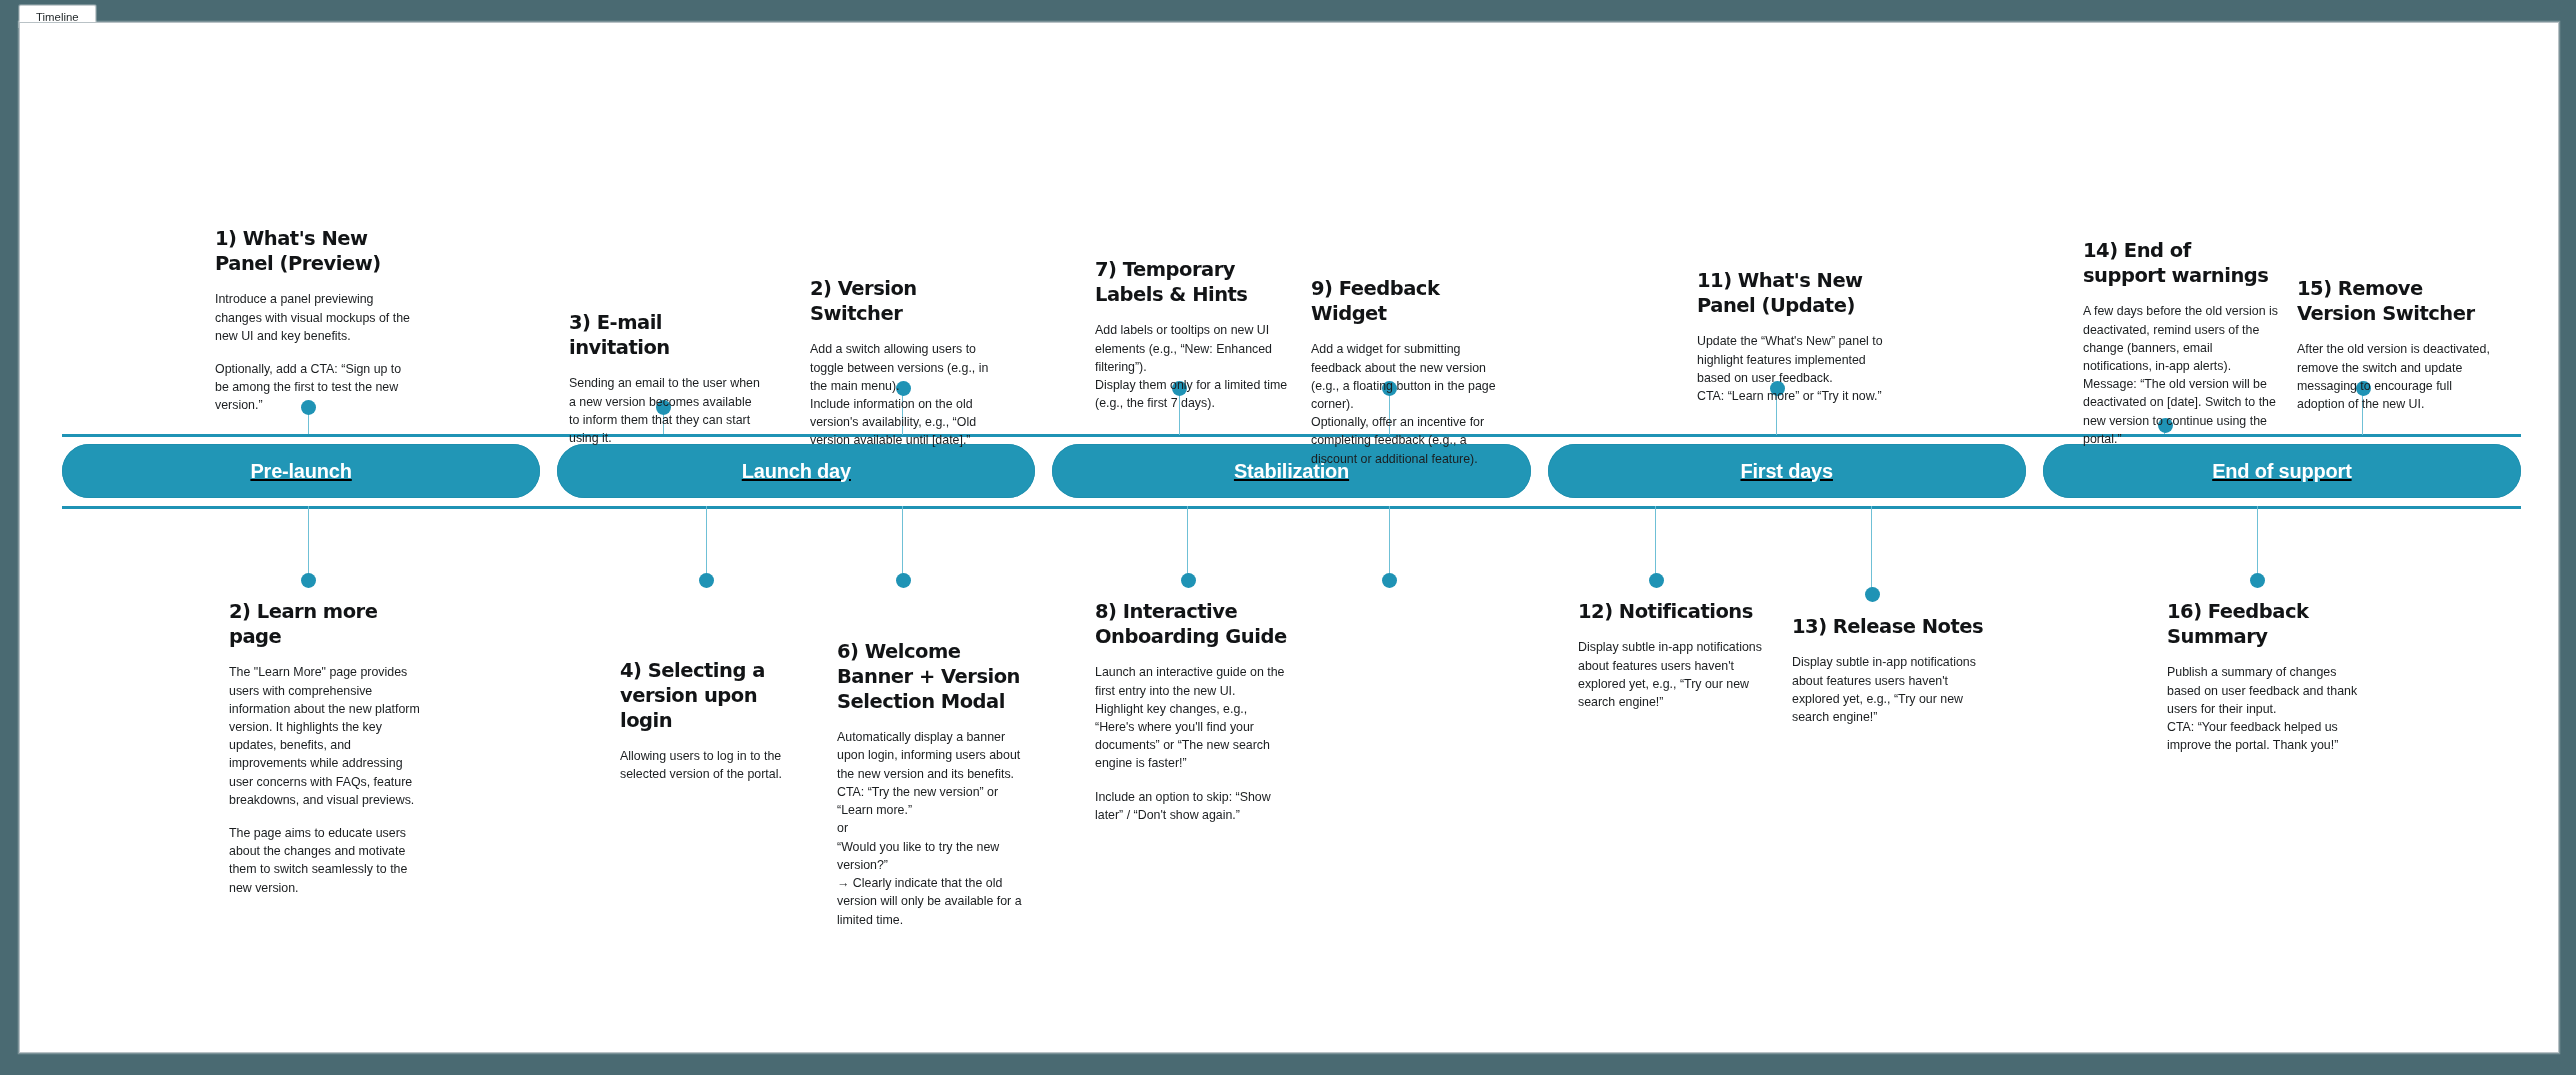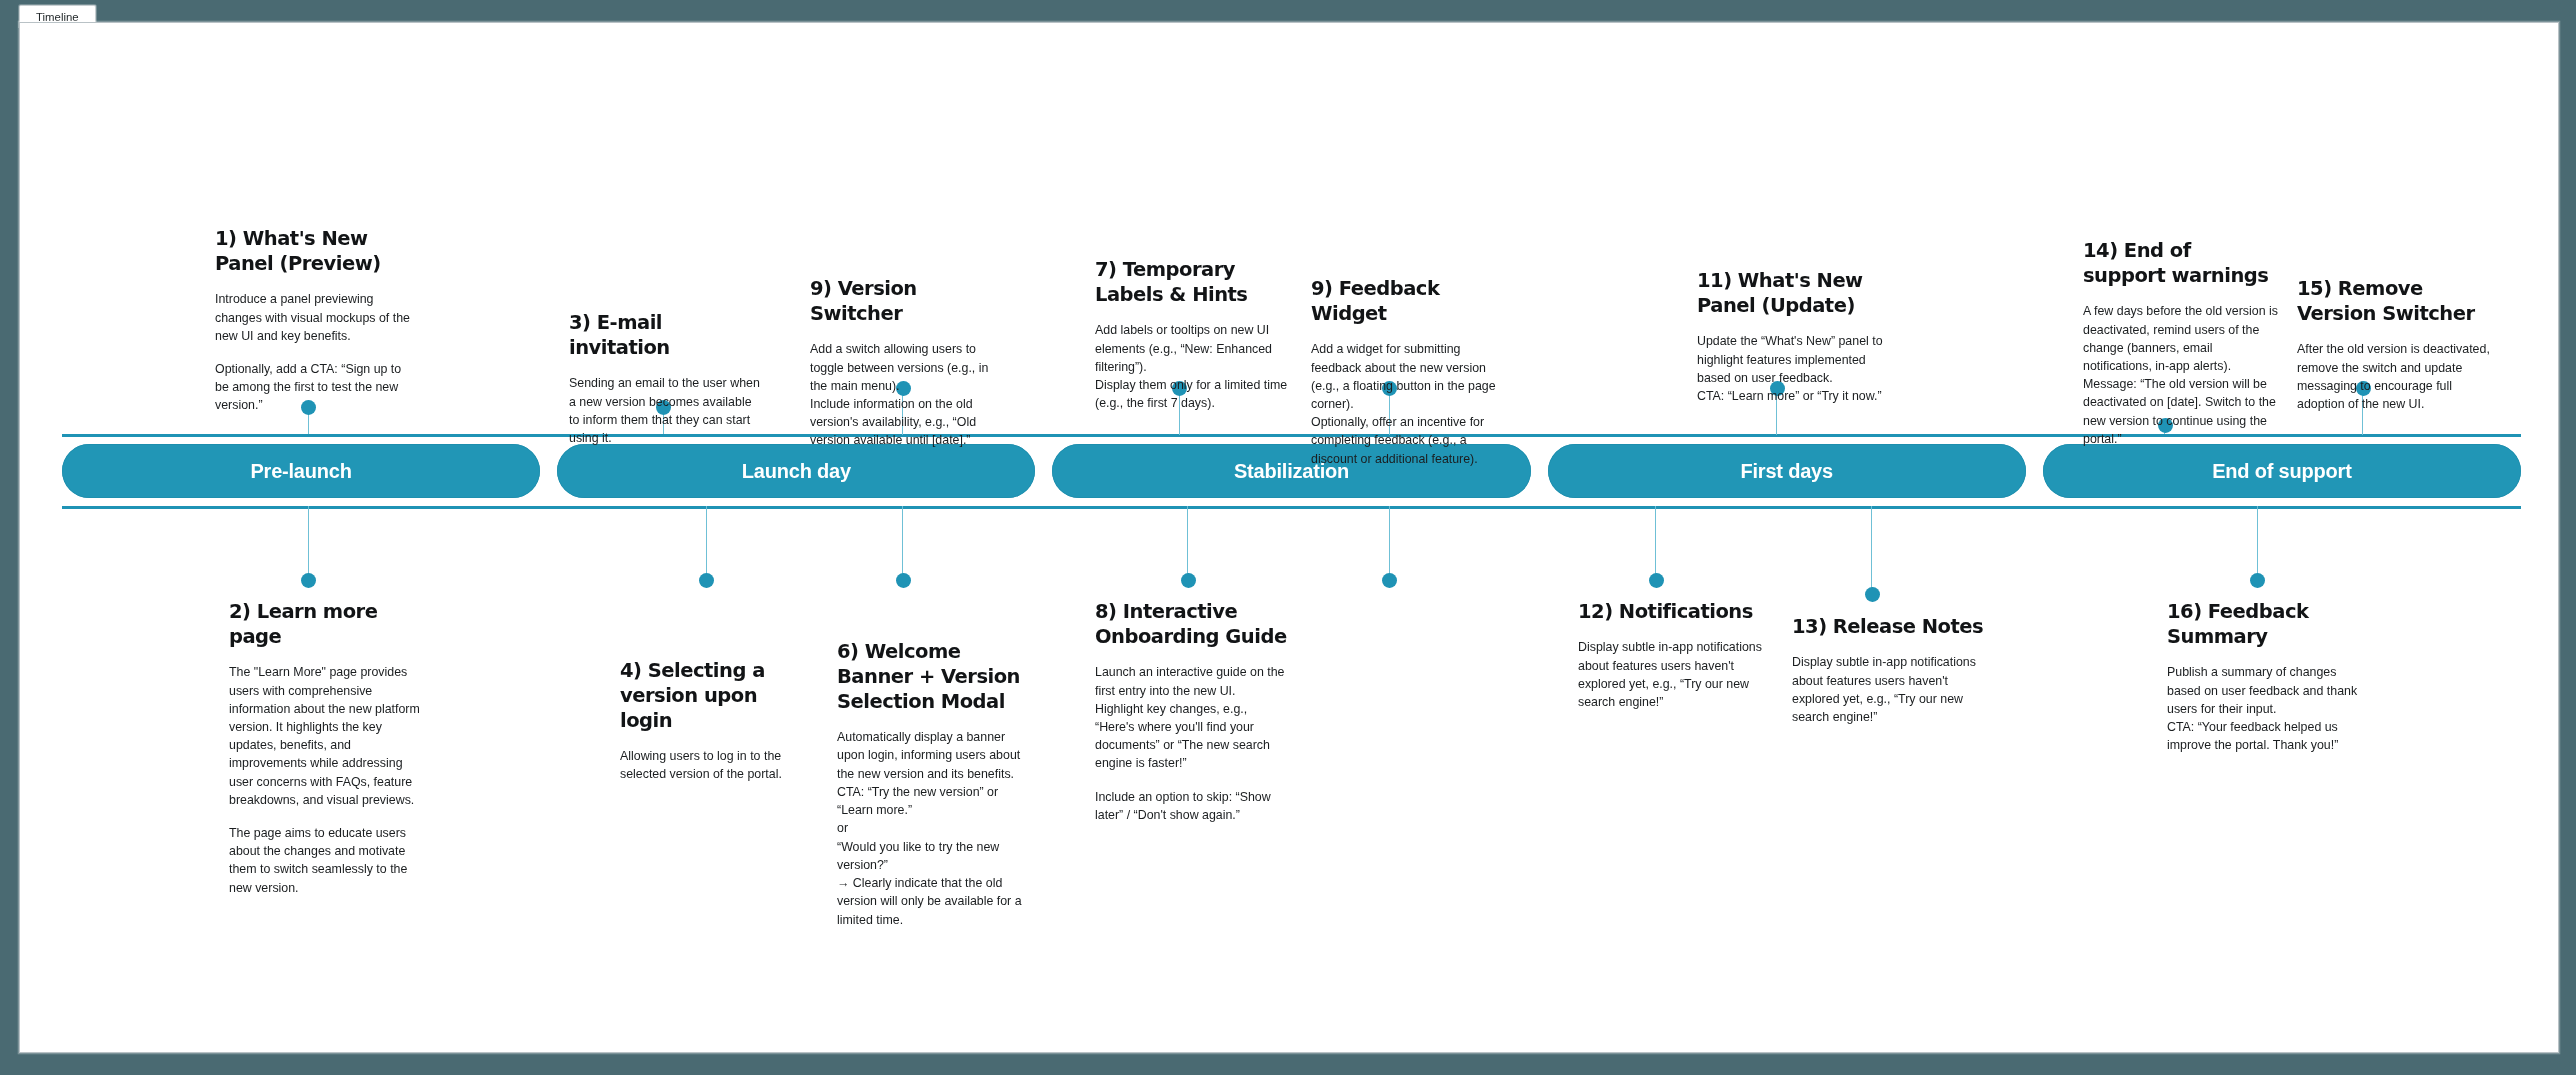--- a/index.html
+++ b/index.html
@@ -42,21 +42,21 @@
     position: absolute; left: 42px; width: 2459px; height: 2.7px;
     background: #1f93b5;
     border-top: 0.7px solid #1f93b5;
   }
   .axis-rule.top { top: 411px; }
   .axis-rule.bottom { top: 483px; }
 
   .phase-row {
     position: absolute; left: 42px; top: 421px;
     width: 2459px; height: 54px;
-    display: flex; gap: 17px;
+    display: flex; gap: 17px; text-decoration: underline;
   }
   .phase {
     flex: 1 1 0;
     background: #2196b6;
     border-radius: 27px;
     display: flex; align-items: center; justify-content: center;
     color: #ffffff;
     font-size: 20px;
     font-weight: 700;
     letter-spacing: -0.2px;
@@ -183,21 +183,21 @@
       <p>Introduce a panel previewing changes with visual mockups of the new UI and key benefits.</p>
       <p>Optionally, add a CTA: “Sign up to be among the first to test the new version.”</p>
     </div>
 
     <div class="card" style="left:549px; top:288px; width:195px;">
       <h3>3) E-mail invitation</h3>
       <p>Sending an email to the user when a new version becomes available to inform them that they can start using it.</p>
     </div>
 
     <div class="card" style="left:790px; top:254px; width:195px;">
-      <h3>9) Version Switcher</h3>
+      <h3>2) Version Switcher</h3>
       <p>Add a switch allowing users to toggle between versions (e.g., in the main menu).
 Include information on the old version's availability, e.g., “Old version available until [date].”</p>
     </div>
 
     <div class="card" style="left:1075px; top:235px; width:195px;">
       <h3>7) Temporary Labels &amp; Hints</h3>
       <p>Add labels or tooltips on new UI elements (e.g., “New: Enhanced filtering”).
 Display them only for a limited time (e.g., the first 7 days).</p>
     </div>
 

